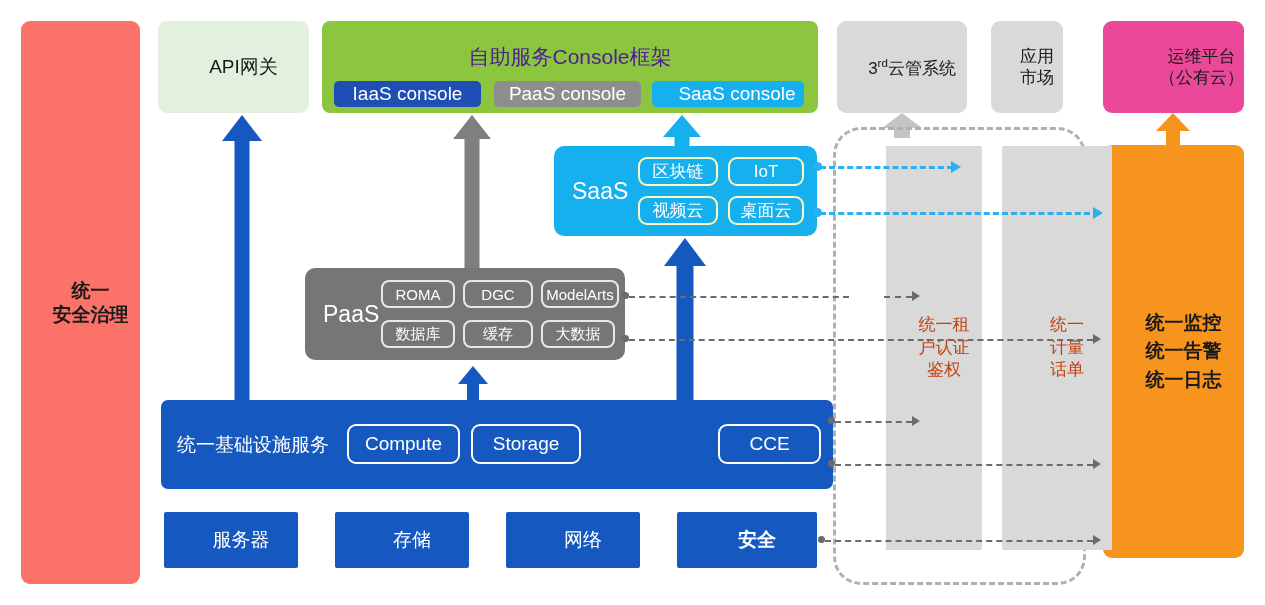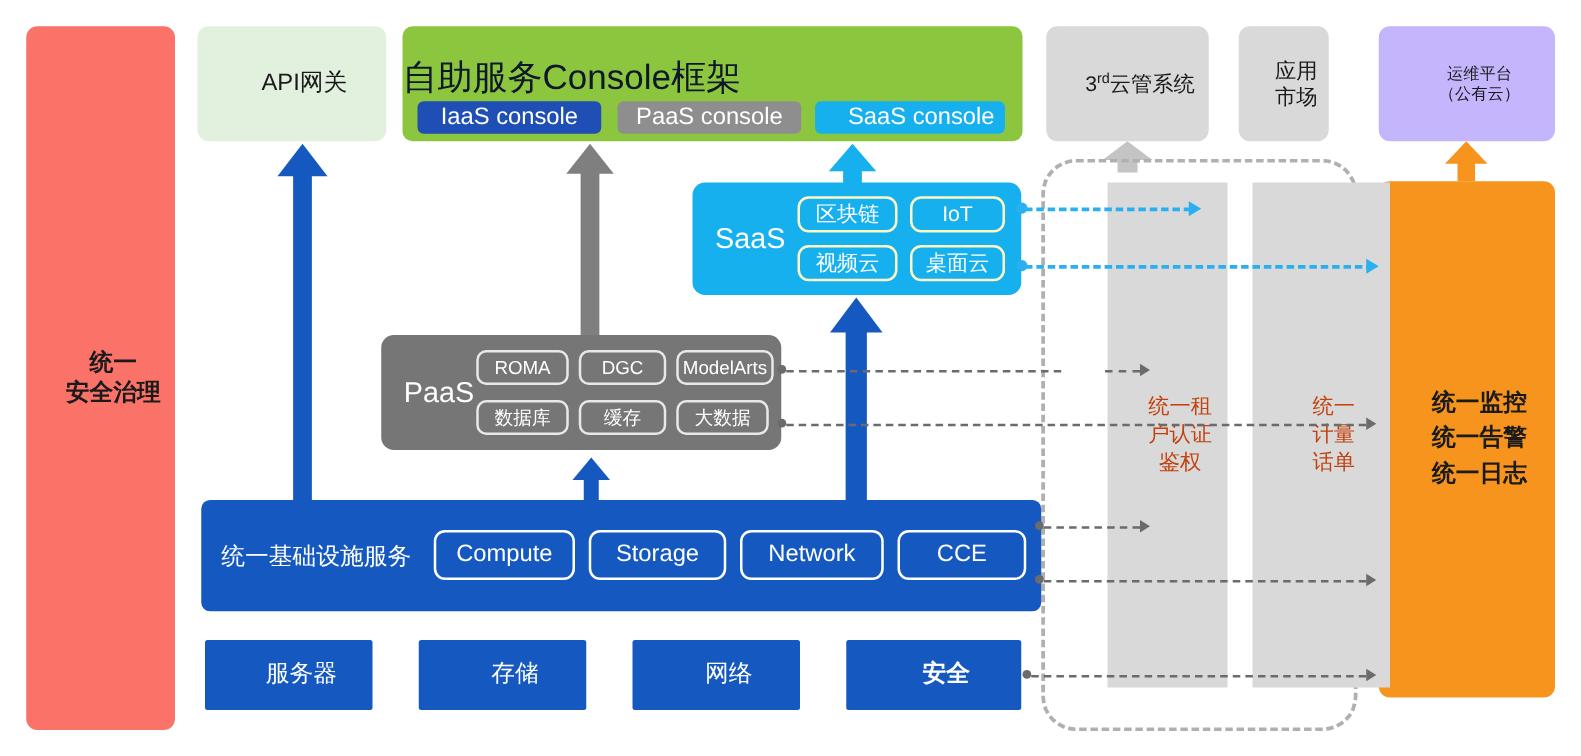--- a/index.html
+++ b/index.html
@@ -7,30 +7,30 @@
   #stage{position:relative;width:1265px;height:605px;background:#fff;overflow:hidden;}
   .box{position:absolute;box-sizing:border-box;display:flex;align-items:center;justify-content:center;text-align:center;line-height:1.25;padding-left:20px;}
   .rnd{border-radius:9px;}
 
   
   .red-panel{background:#fa7268;color:#1a1a1a;font-size:19px;font-weight:700;}
   
   .apigw{background:#e2f0de;color:#1a1a1a;font-size:19px;}
   
   .green-frame{background:#8cc63e;border-radius:8px;}
-  .green-title{position:absolute;left:0;right:0;top:22px;font-size:28px;color:#0f172a;font-weight:400;}
+  .green-title{position:absolute;left:0;right:0;top:22px;text-align:center;font-size:21px;color:#4c1d95;font-weight:400;}
   .chip{position:absolute;box-sizing:border-box;display:flex;align-items:center;justify-content:center;color:#fff;font-size:19px;border-radius:5px;}
   .chip-iaas{background:#1f4fb5;}
   .chip-paas{background:#8e8e8e;}
   .chip-saas{background:#17b0ef;}
 
   
   .grey-box{background:#d9d9d9;color:#1a1a1a;font-size:17px;}
   
-  .orange-box{background:#c4b5fd;color:#1a1a1a;font-size:13px;}
+  .orange-box{background:#ec4899;color:#1a1a1a;font-size:17px;justify-content:flex-end;}
   .orange-panel{background:#f7941e;color:#1a1a1a;font-size:19px;font-weight:700;line-height:1.5;}
 
   
   .saas-panel{background:#17b0ef;border-radius:10px;}
   .saas-label{position:absolute;left:18px;top:50%;transform:translateY(-50%);color:#fff;font-size:23px;}
   .pill{position:absolute;box-sizing:border-box;display:flex;align-items:center;justify-content:center;
         border:2px solid #fef9c3;border-radius:9px;color:#fff;font-size:17px;background:transparent;}
 
   
   .paas-panel{background:#767676;border-radius:10px;}
@@ -230,23 +230,20 @@
   <div class="ahead" style="left:1093px;top:334px;"></div>
 
   <div class="infra-bar" style="position:absolute;left:161px;top:400px;width:672px;height:89px;">
     <span class="infra-label">统一基础设施服务</span>
     <div class="pill-b" style="left:186px;top:24px;width:113px;height:40px;">
       <span>Compute</span>
     </div>
     <div class="pill-b" style="left:310px;top:24px;width:110px;height:40px;">
       <span>Storage</span>
     </div>
-    <div class="pill-b" style="left:431px;top:24px;width:115px;height:40px;">
-      <span>Network</span>
-    </div>
     <div class="pill-b" style="left:557px;top:24px;width:103px;height:40px;">
       <span>CCE</span>
     </div>
   </div>
 
   <div class="dot" style="left:828px;top:417px;"></div>
   <div class="hline" style="left:835px;top:421px;width:77px;"></div>
   <div class="ahead" style="left:912px;top:416px;"></div>
 
   <div class="dot" style="left:828px;top:460px;"></div>

